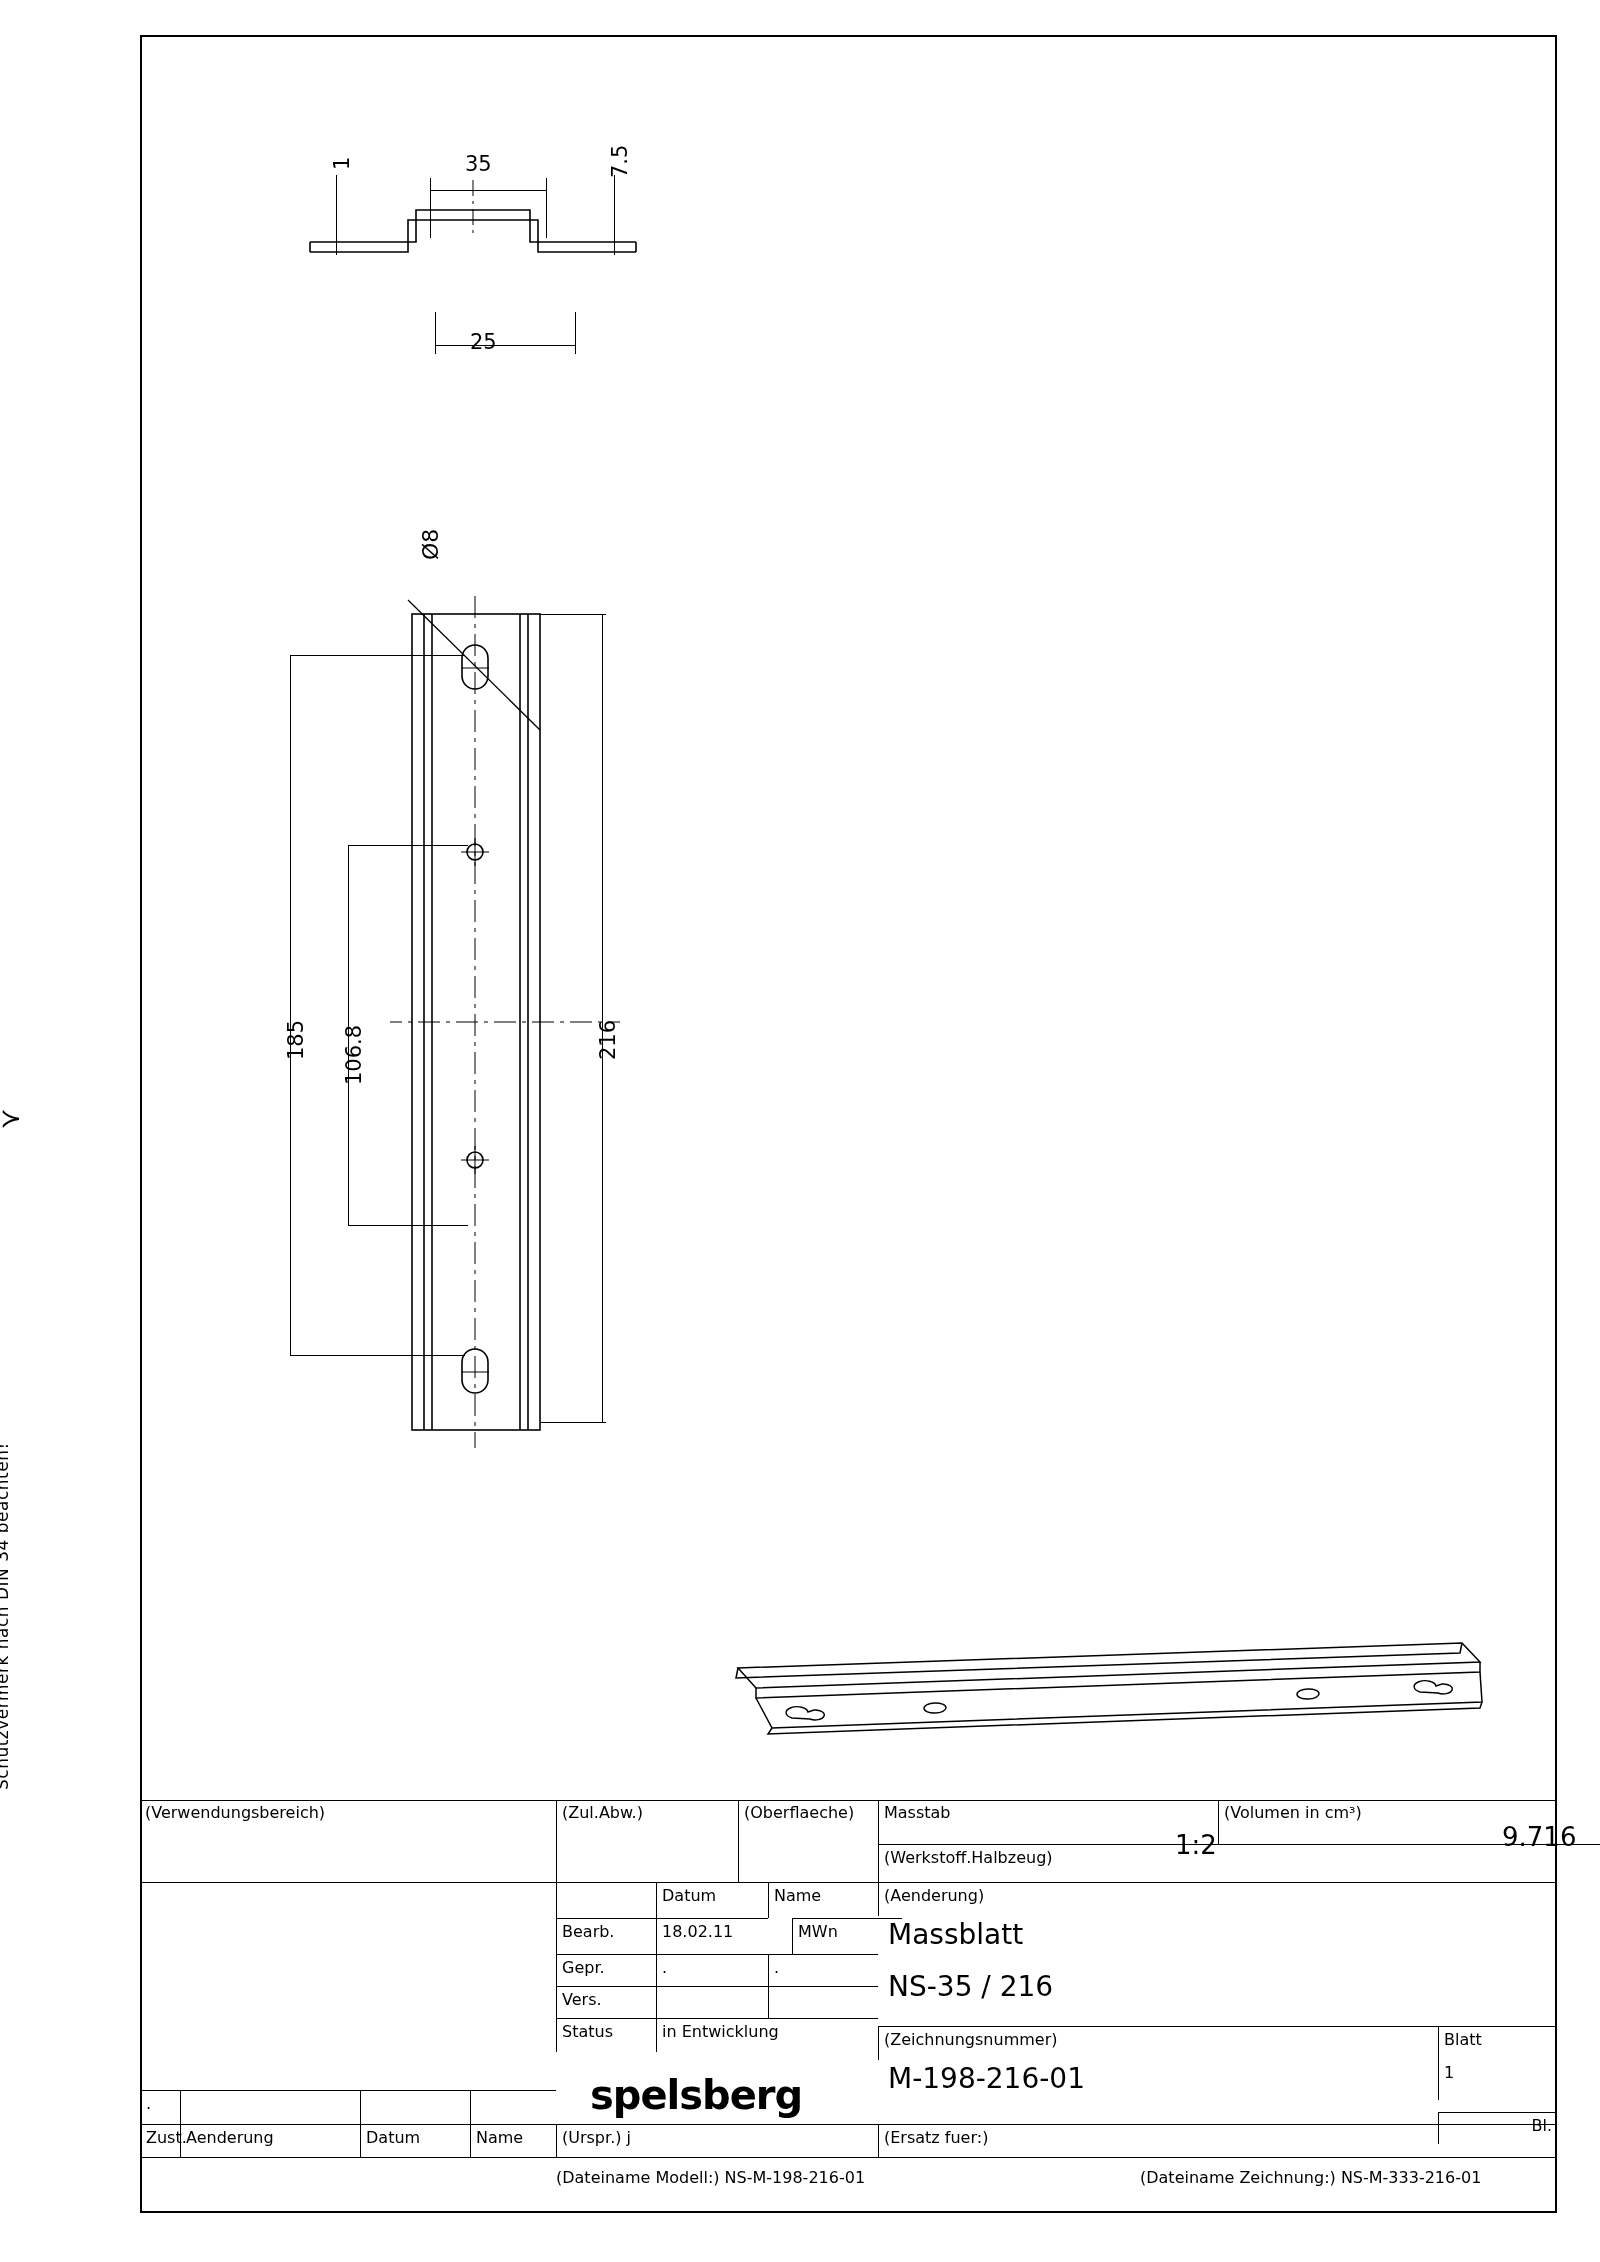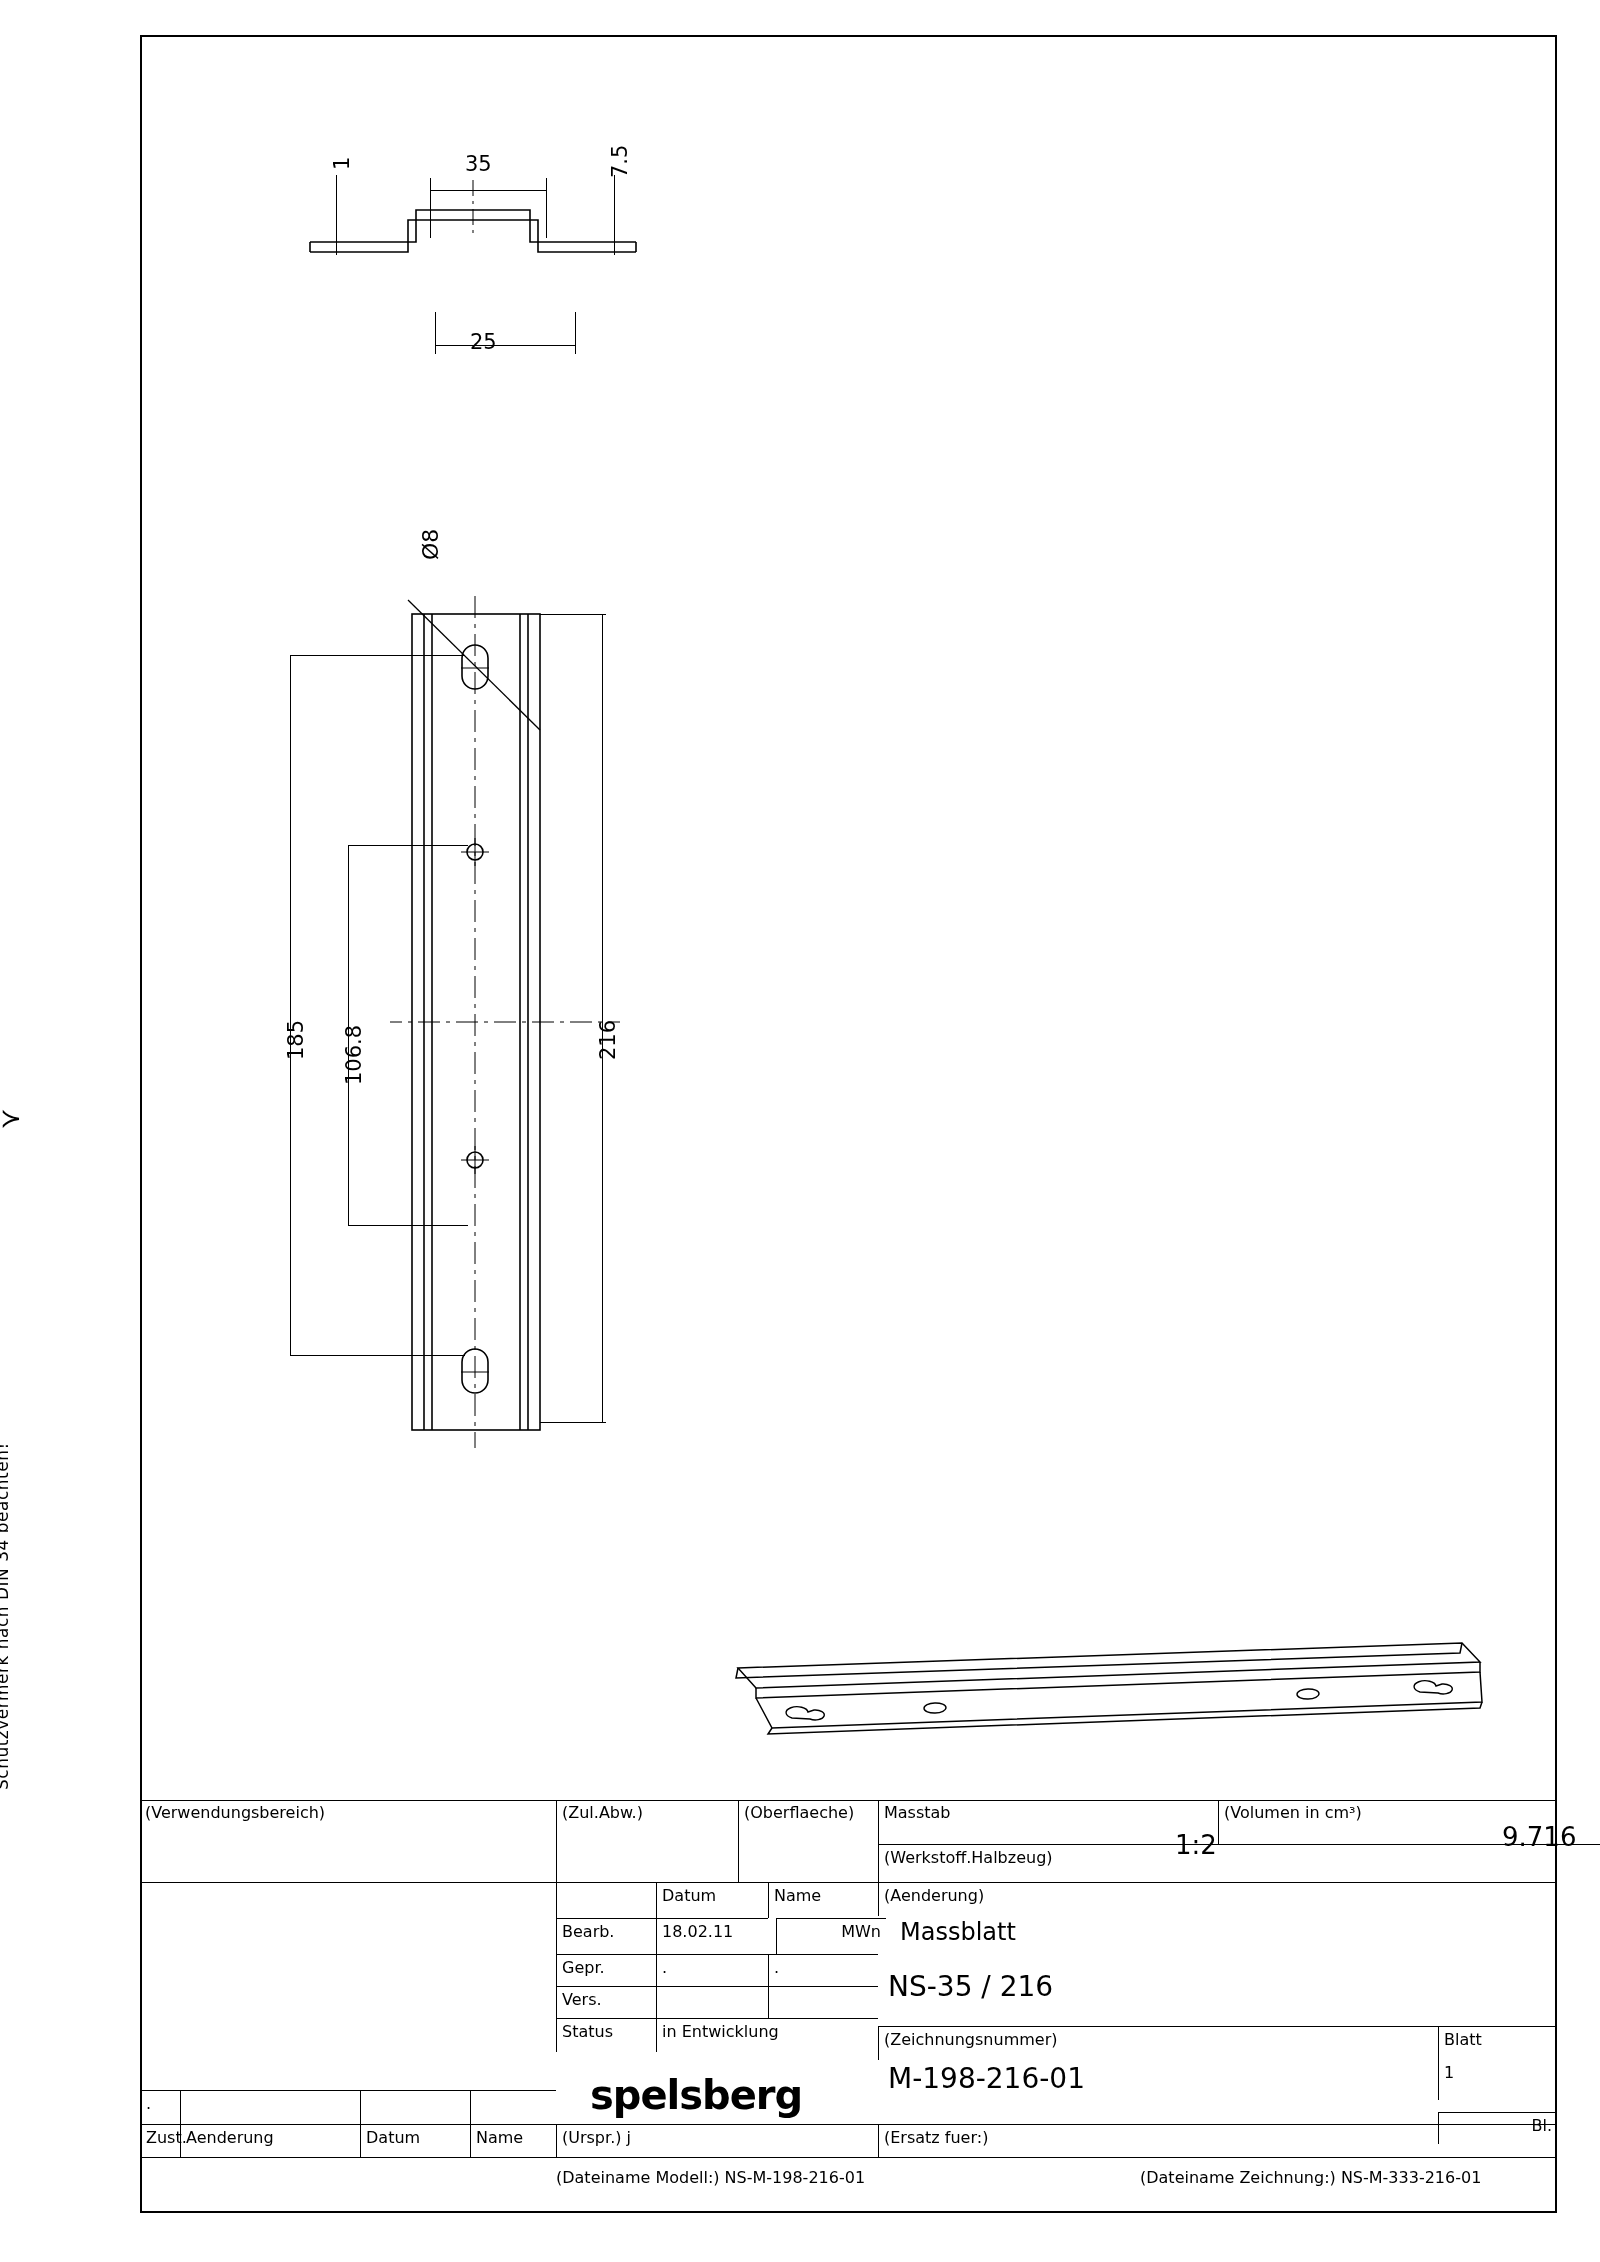--- a/index.html
+++ b/index.html
@@ -164,35 +164,35 @@
     <div class="cell t" style="left:738px;top:44px;width:748px;height:38px;border-right:0;">(Werkstoff.Halbzeug)</div>
 
     <div class="cell" style="left:0;top:82px;width:416px;height:144px;border-right:0;border-bottom:0;"></div>
 
     <div class="cell t" style="left:416px;top:82px;width:100px;height:36px;border-left:1px solid #000;border-right:0;"></div>
     <div class="cell t" style="left:516px;top:82px;width:112px;height:36px;">Datum</div>
     <div class="cell t" style="left:628px;top:82px;width:110px;height:36px;">Name</div>
 
     <div class="cell t" style="left:416px;top:118px;width:100px;height:36px;">Bearb.</div>
     <div class="cell t" style="left:516px;top:118px;width:112px;height:36px;">18.02.11</div>
-    <div class="cell t" style="left:636px;top:118px;width:110px;height:36px;text-align:right;">MWn</div>
+    <div class="cell t" style="left:652px;top:118px;width:110px;height:36px;">MWn</div>
 
     <div class="cell t" style="left:416px;top:154px;width:100px;height:32px;">Gepr.</div>
     <div class="cell t" style="left:516px;top:154px;width:112px;height:32px;">.</div>
     <div class="cell t" style="left:628px;top:154px;width:110px;height:32px;">.</div>
 
     <div class="cell t" style="left:416px;top:186px;width:100px;height:32px;">Vers.</div>
     <div class="cell t" style="left:516px;top:186px;width:112px;height:32px;"></div>
     <div class="cell t" style="left:628px;top:186px;width:110px;height:32px;"></div>
 
     <div class="cell t" style="left:416px;top:218px;width:100px;height:34px;">Status</div>
     <div class="cell t" style="left:516px;top:218px;width:222px;height:34px;">in Entwicklung</div>
 
     <div class="cell t" style="left:738px;top:82px;width:679px;height:34px;border-right:0;">(Aenderung)</div>
-    <div class="lbl" style="left:748px;top:118px;font-size:24px;margin-left:12px;">Massblatt</div>
+    <div class="lbl" style="left:748px;top:118px;font-size:28px;">Massblatt</div>
     <div class="cell" style="left:738px;top:170px;width:679px;height:0;border-right:0;border-top:0;"></div>
     <div class="lbl" style="left:748px;top:170px;font-size:28px;">NS-35 / 216</div>
 
     <div class="cell t" style="left:738px;top:226px;width:560px;height:34px;border-right:0;">(Zeichnungsnummer)</div>
     <div class="lbl" style="left:748px;top:262px;font-size:28px;">M-198-216-01</div>
 
     <div class="cell t" style="left:1298px;top:226px;width:119px;height:34px;border-right:0;">Blatt</div>
     <div class="cell t" style="left:1298px;top:260px;width:119px;height:40px;border-right:0;border-top:0;">1</div>
     <div class="cell t" style="left:1298px;top:312px;width:119px;height:32px;border-right:0;text-align:right;">Bl.</div>
 

